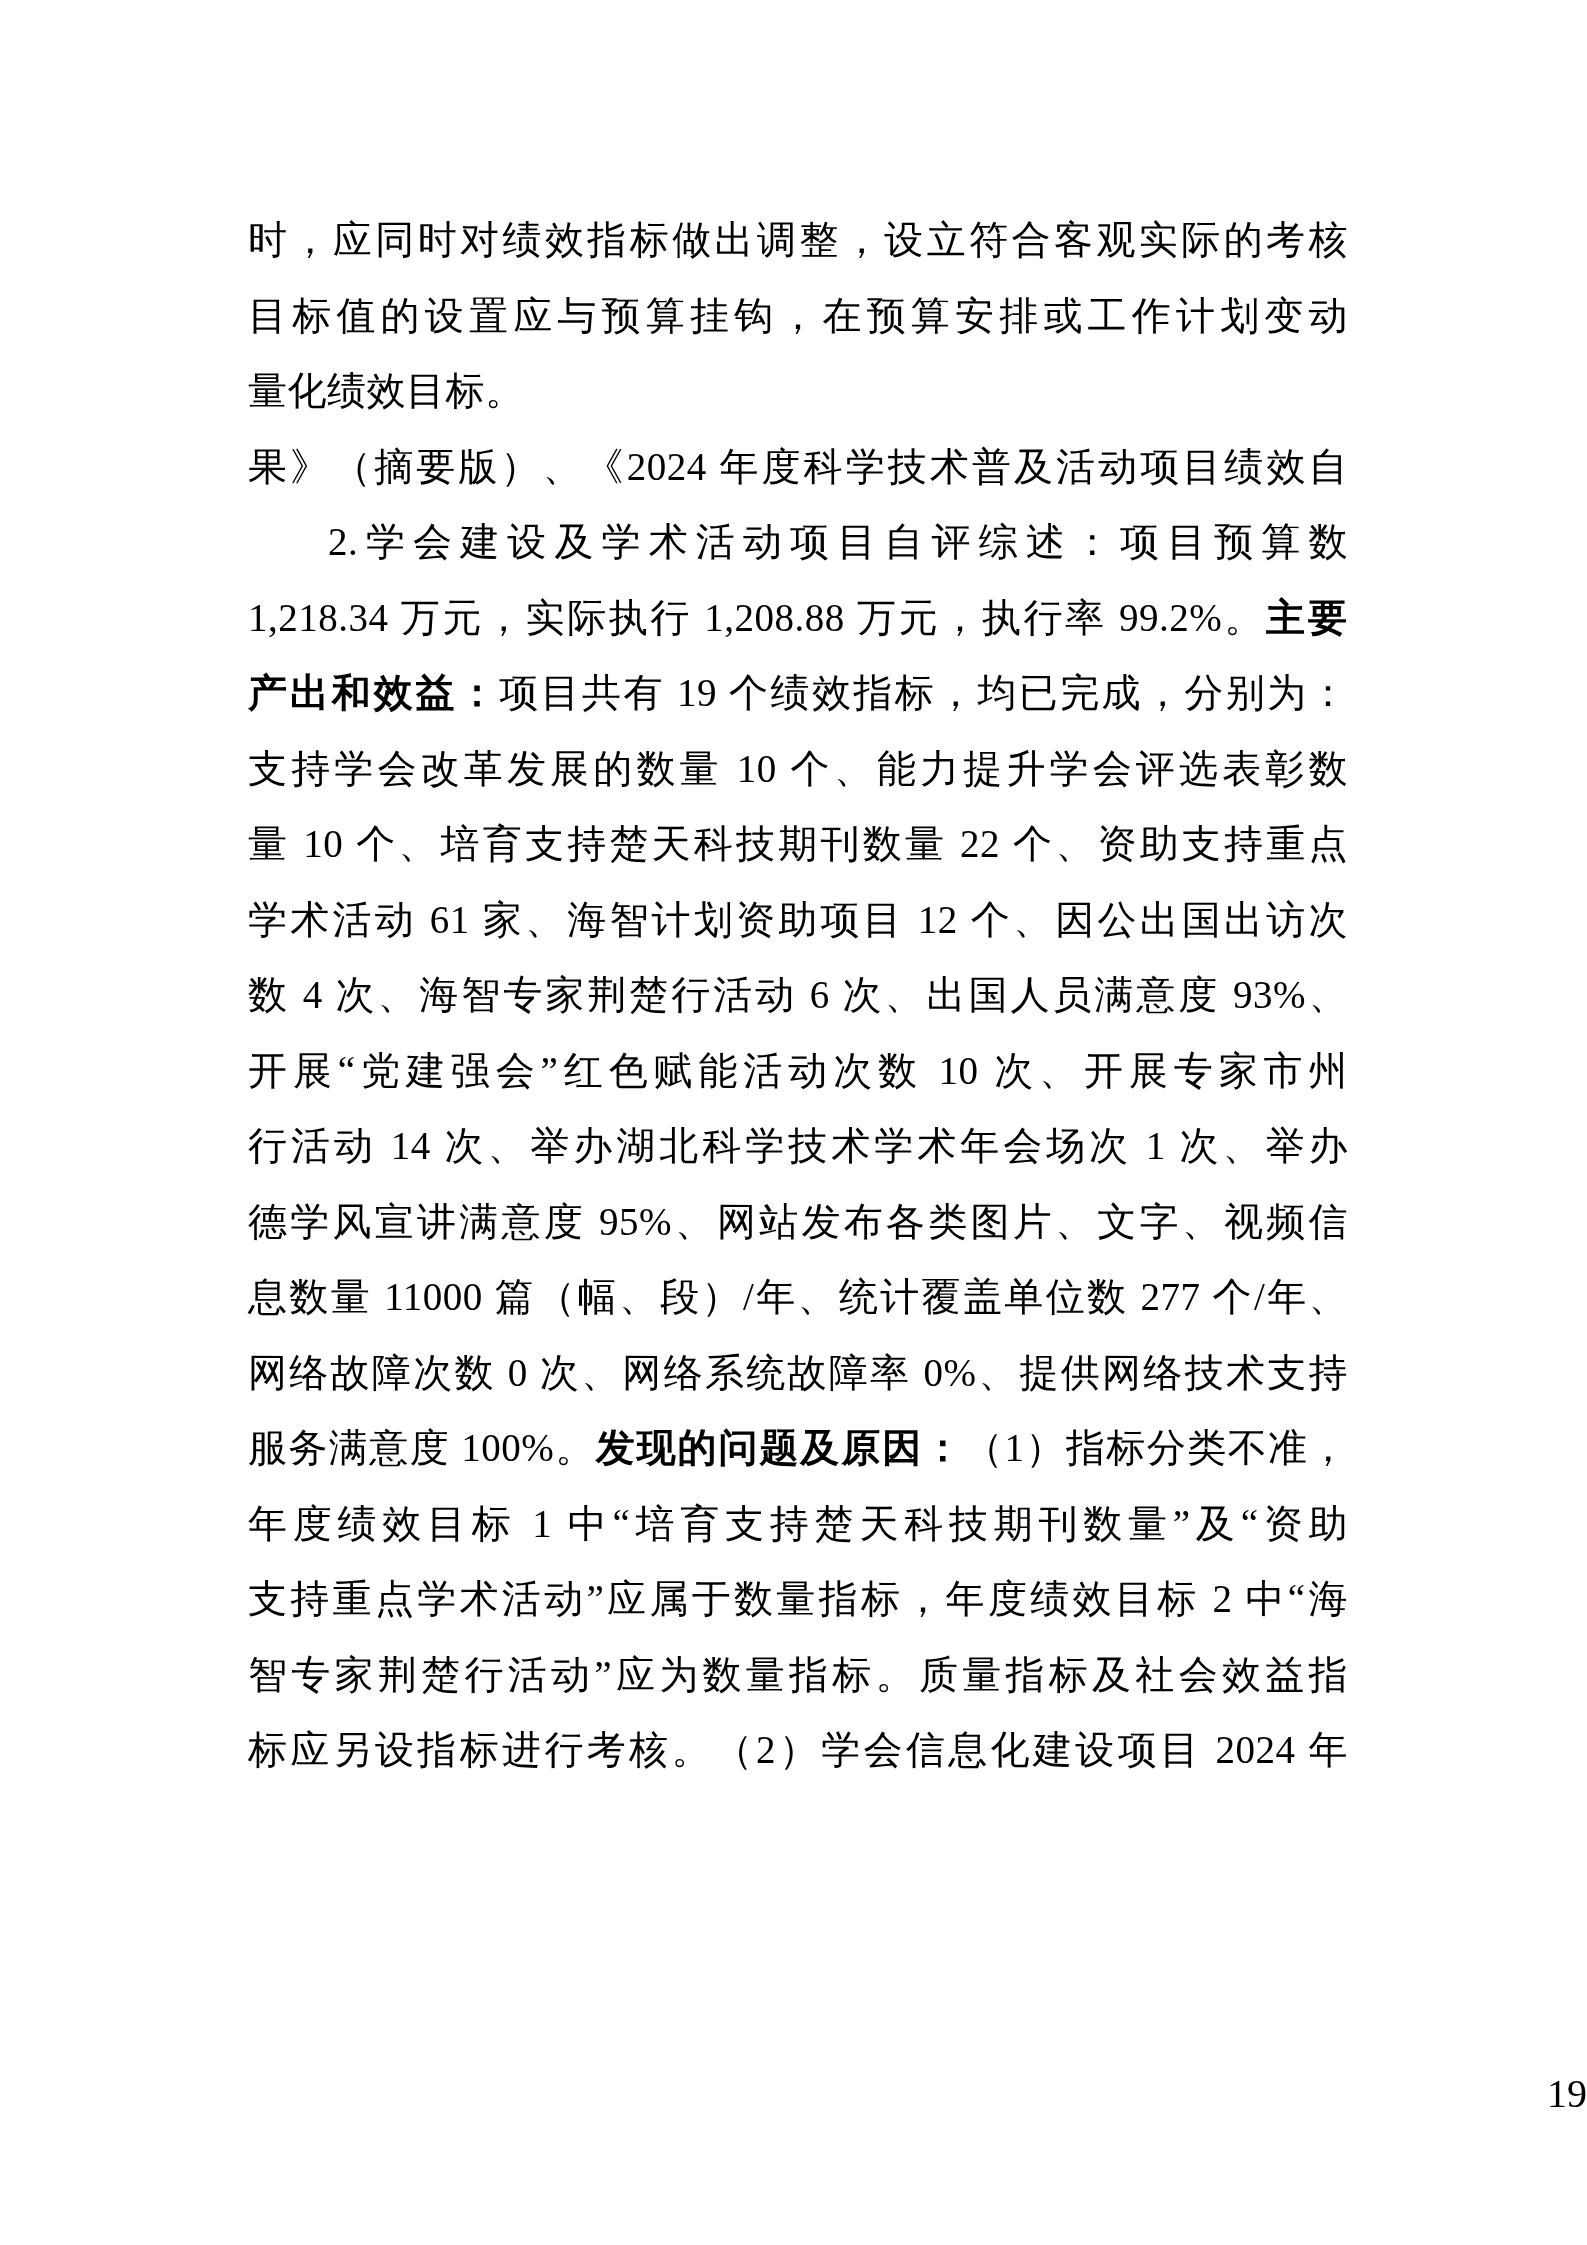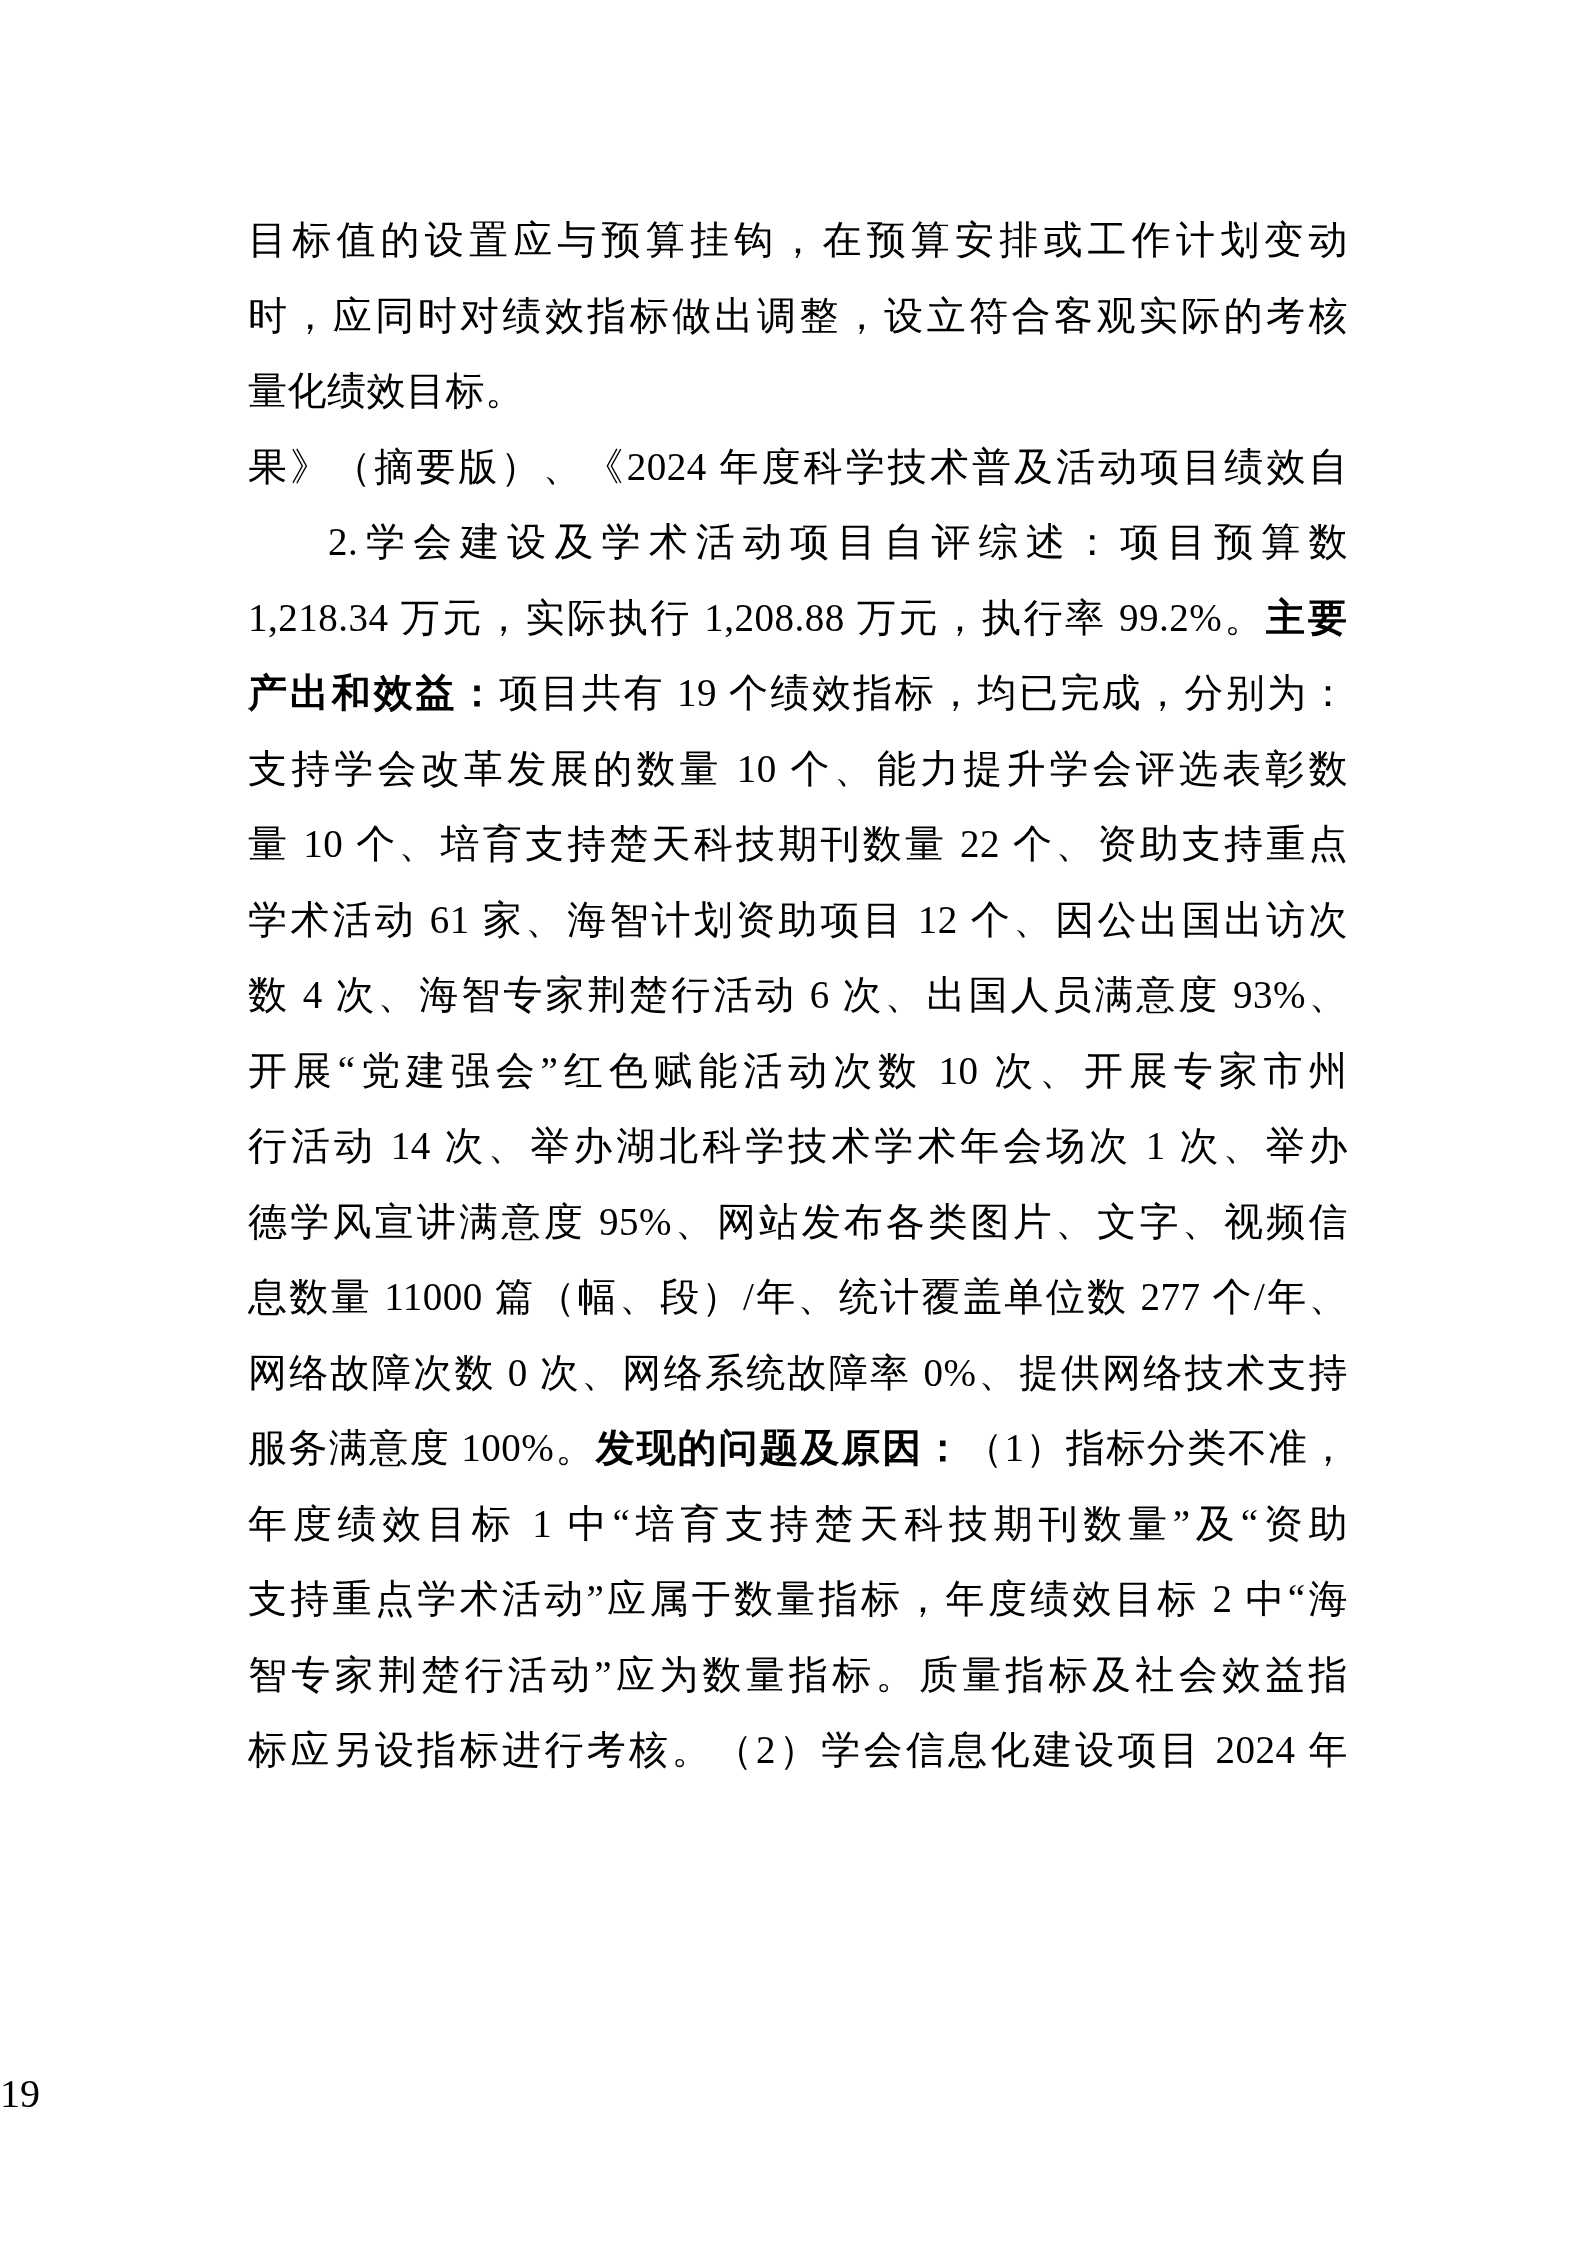--- a/index.html
+++ b/index.html
@@ -42,35 +42,35 @@
   .seg.b {
     font-weight: 700;
     font-family: Liberation Mono, monospace;
     letter-spacing: 1px;
   }
   .page-footer {
     position: absolute;
     top: 2070px;
     left: 0;
     width: 100%;
-    text-align: left;
+    text-align: right;
   }
   .page-number {
     display: inline-block;
     font-size: 40px;
     line-height: 48px;
     font-family: "Liberation Serif", "DejaVu Serif", serif;
   }
 </style>
 </head>
 <body>
 
 <div class="doc-body">
+    <div class="line"><span class="seg">时，应同时对绩效指标做出调整，设立符合客观实际的考核</span></div>
     <div class="line"><span class="seg">目标值的设置应与预算挂钩，在预算安排或工作计划变动</span></div>
-    <div class="line"><span class="seg">时，应同时对绩效指标做出调整，设立符合客观实际的考核</span></div>
     <div class="line end"><span class="seg">量化绩效目标。</span></div>
     <div class="line"><span class="seg">果》（摘要版）、《2024 年度科学技术普及活动项目绩效自</span></div>
     <div class="line indent"><span class="seg">2.学会建设及学术活动项目自评综述：项目预算数</span></div>
     <div class="line"><span class="seg">1,218.34 万元，实际执行 1,208.88 万元，执行率 99.2%。</span><span class="seg b">主要</span></div>
     <div class="line"><span class="seg b">产出和效益：</span><span class="seg">项目共有 19 个绩效指标，均已完成，分别为：</span></div>
     <div class="line"><span class="seg">支持学会改革发展的数量 10 个、能力提升学会评选表彰数</span></div>
     <div class="line"><span class="seg">量 10 个、培育支持楚天科技期刊数量 22 个、资助支持重点</span></div>
     <div class="line"><span class="seg">学术活动 61 家、海智计划资助项目 12 个、因公出国出访次</span></div>
     <div class="line"><span class="seg">数 4 次、海智专家荆楚行活动 6 次、出国人员满意度 93%、</span></div>
     <div class="line"><span class="seg">开展“党建强会”红色赋能活动次数 10 次、开展专家市州</span></div>

